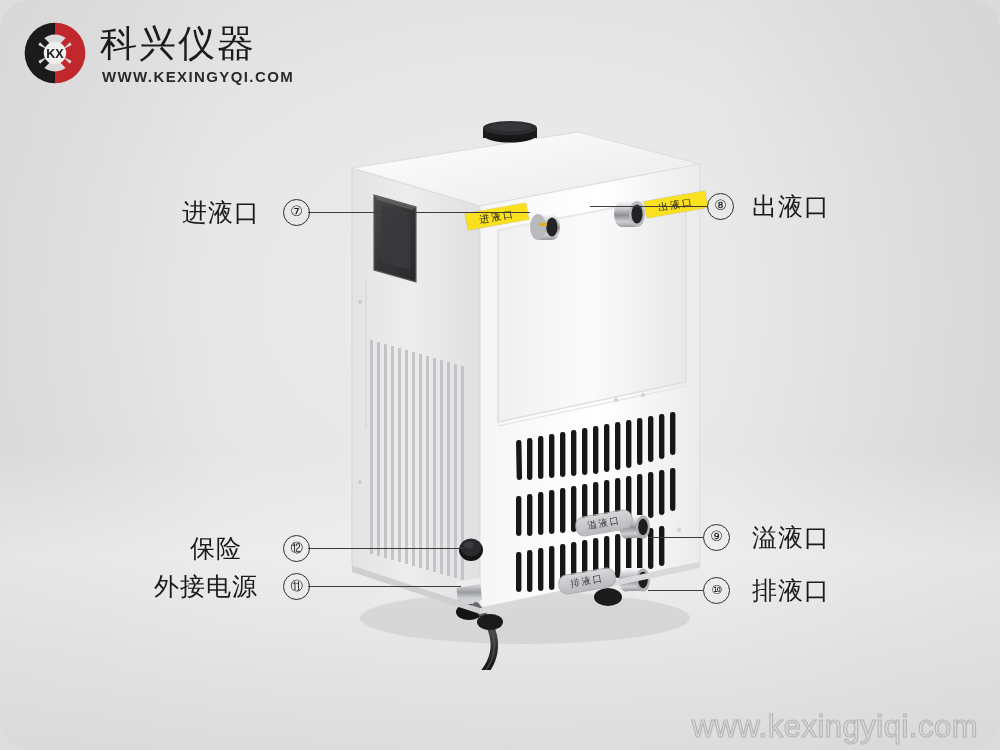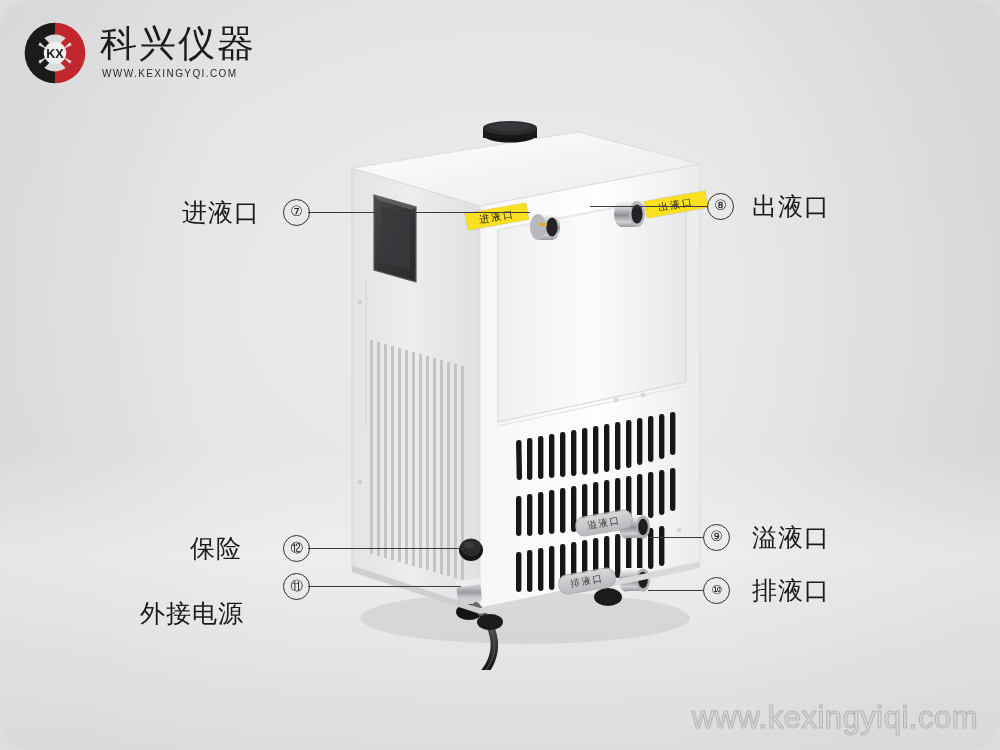--- a/index.html
+++ b/index.html
@@ -31,21 +31,21 @@
   .logo{position:absolute;left:22px;top:18px;width:260px;height:70px;}
   .logo-mark{position:absolute;left:0;top:2px;width:66px;height:66px;}
   .logo-cn{
     position:absolute;left:78px;top:6px;
     font-family:"DejaVu Sans","Liberation Sans",sans-serif;
     font-size:37px;font-weight:400;color:#1b1b1b;letter-spacing:2px;
     line-height:40px;white-space:nowrap;
   }
   .logo-url{
     position:absolute;left:80px;top:50px;
-    font-size:10px;font-weight:400;color:#2a2a2a;letter-spacing:1.4px;white-space:nowrap;
+    font-size:15px;font-weight:700;color:#2a2a2a;letter-spacing:1.4px;white-space:nowrap;
   }
 
   
   #machine{position:absolute;left:330px;top:110px;width:380px;height:560px;}
 
   
   .lead{position:absolute;height:0;border-top:1.4px solid #3b3b3b;}
   .cal-num{
     position:absolute;width:25px;height:25px;border:1.5px solid #2e2e2e;border-radius:50%;
     color:#1d1d1d;font-size:14px;line-height:23px;text-align:center;
@@ -60,21 +60,21 @@
   
   .wm-kexing{
     position:absolute;left:408px;top:358px;
     font-size:63px;font-weight:700;letter-spacing:9px;
     color:rgba(255,255,255,0);
     -webkit-text-stroke:1.3px rgba(160,160,163,.40);
     font-family:"Liberation Sans",sans-serif;
     pointer-events:none;user-select:none;
   }
   .wm-url{
-    position:absolute;right:22px;bottom:14px;
+    position:absolute;right:22px;bottom:5px;
     font-size:31px;letter-spacing:.5px;
     color:rgba(255,255,255,0);
     -webkit-text-stroke:1.2px rgba(176,176,180,.85);
     font-family:"Liberation Sans",sans-serif;
     pointer-events:none;user-select:none;
   }
 
   .yellow-tag{
     position:absolute;background:#fbe01f;border:0;
     font-family:"DejaVu Sans",sans-serif;
@@ -359,21 +359,21 @@
   <div class="lead" style="left:308px;top:212px;width:222px;"></div>
 
   <div class="lead" style="left:590px;top:206px;width:118px;"></div>
   <div class="cal-num" style="left:707px;top:193px;">⑧</div>
   <div class="cal-text" style="left:752px;top:190px;">出液口</div>
 
   <div class="cal-text" style="left:190px;top:532px;">保险</div>
   <div class="cal-num wide" style="left:283px;top:535px;">⑫</div>
   <div class="lead" style="left:308px;top:548px;width:155px;"></div>
 
-  <div class="cal-text" style="left:140px;top:570px;margin-top:27px;">外接电源</div>
+  <div class="cal-text" style="left:154px;top:570px;">外接电源</div>
   <div class="cal-num wide" style="left:283px;top:573px;">⑪</div>
   <div class="lead" style="left:308px;top:586px;width:153px;"></div>
 
   <div class="lead" style="left:648px;top:537px;width:55px;"></div>
   <div class="cal-num" style="left:703px;top:524px;">⑨</div>
   <div class="cal-text" style="left:752px;top:521px;">溢液口</div>
 
   <div class="lead" style="left:648px;top:590px;width:55px;"></div>
   <div class="cal-num wide" style="left:703px;top:577px;">⑩</div>
   <div class="cal-text" style="left:752px;top:574px;">排液口</div>

